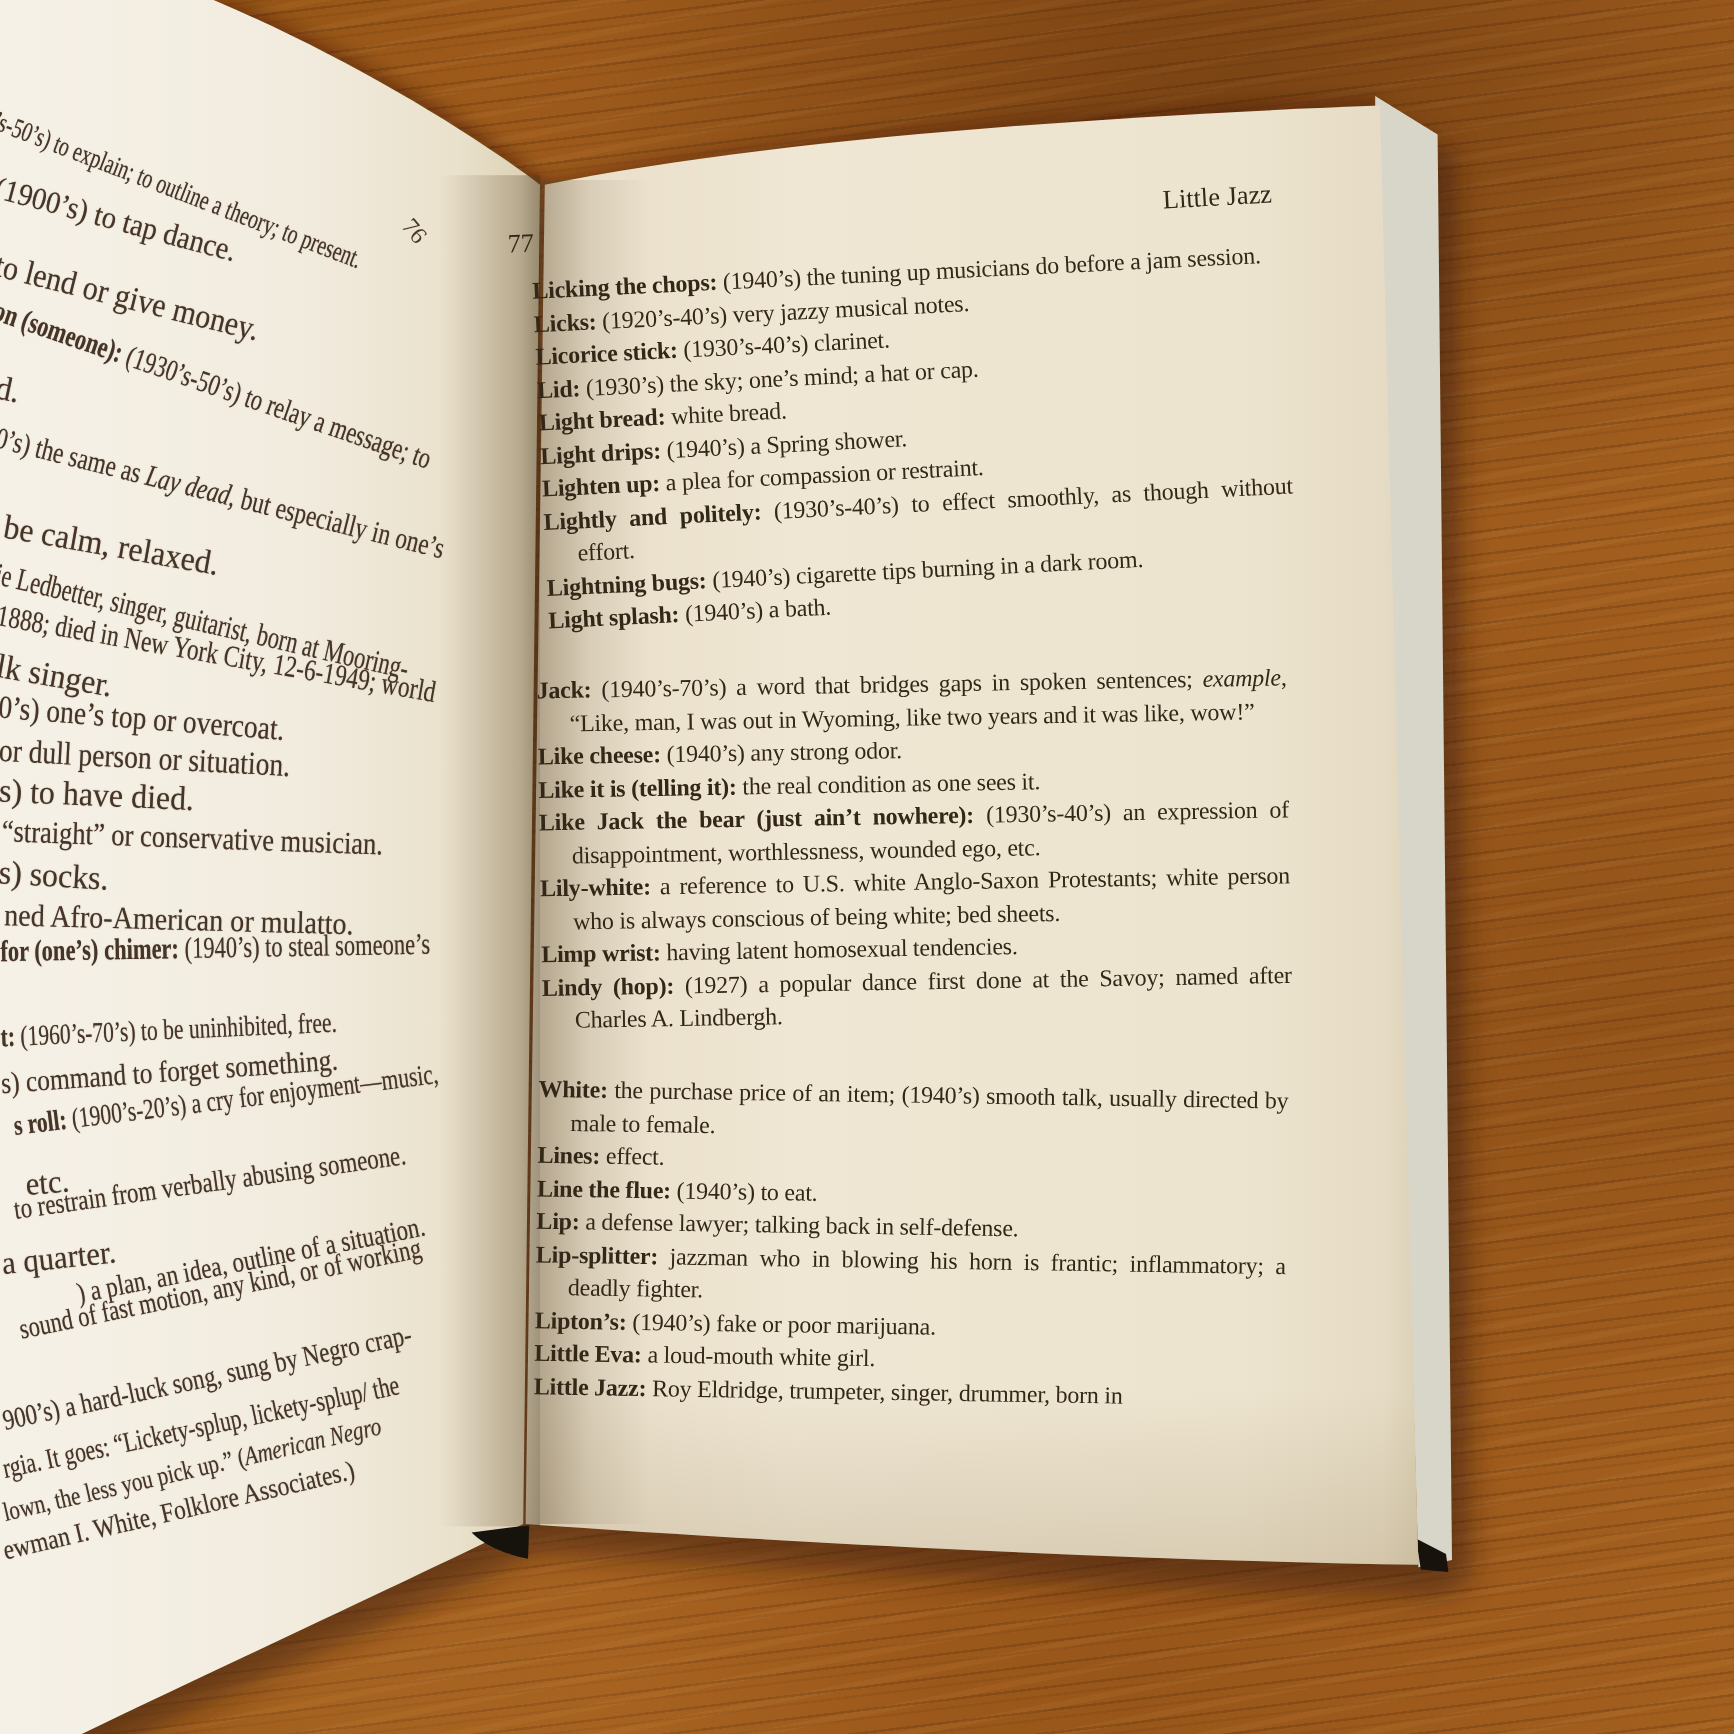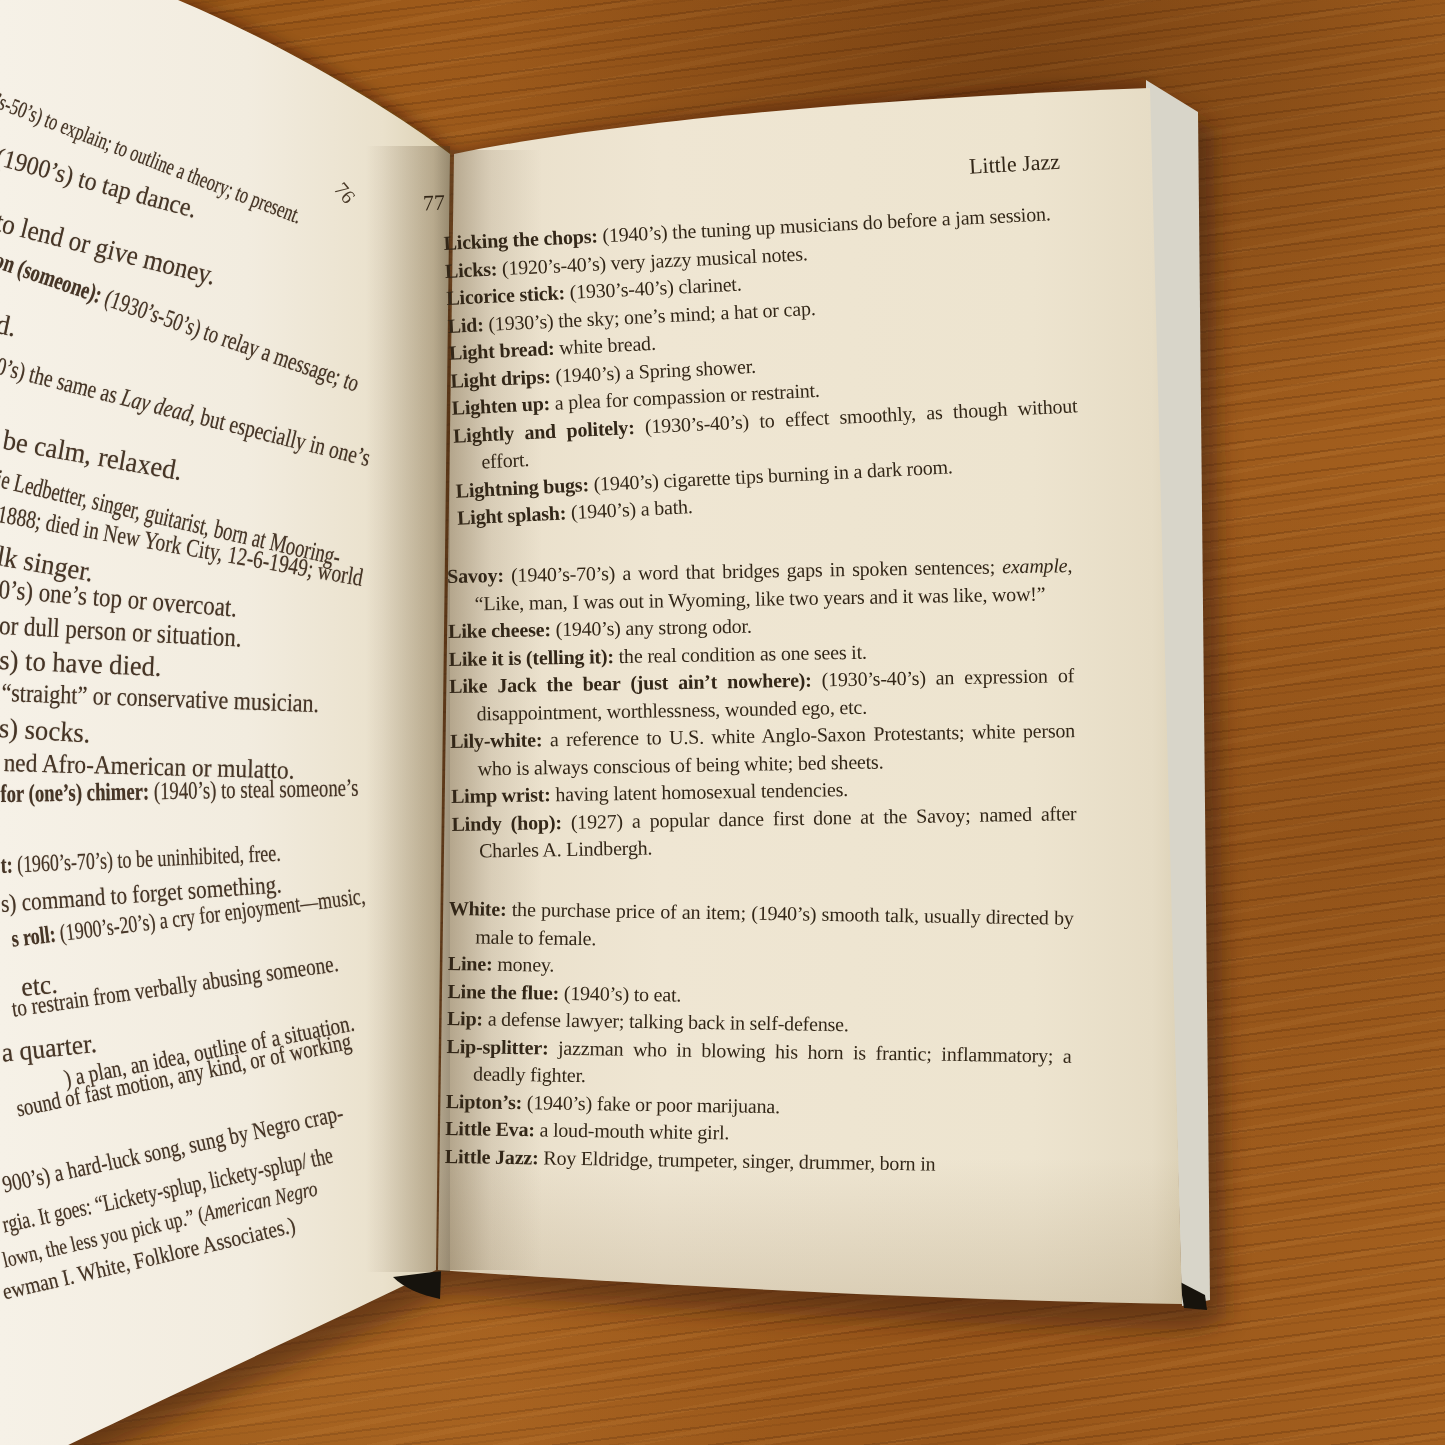--- a/index.html
+++ b/index.html
@@ -137,31 +137,31 @@
       <div class="entry"><span class="b">Licorice stick: </span><span>(1930’s-40’s) clarinet.</span></div>
       <div class="entry"><span class="b">Lid: </span><span>(1930’s) the sky; one’s mind; a hat or cap.</span></div>
       <div class="entry"><span class="b">Light bread: </span><span>white bread.</span></div>
       <div class="entry"><span class="b">Light drips: </span><span>(1940’s) a Spring shower.</span></div>
       <div class="entry"><span class="b">Lighten up: </span><span>a plea for compassion or restraint.</span></div>
       <div class="entry"><span class="b">Lightly and politely: </span><span>(1930’s-40’s) to effect smoothly, as though without effort.</span></div>
       <div class="entry"><span class="b">Lightning bugs: </span><span>(1940’s) cigarette tips burning in a dark room.</span></div>
       <div class="entry"><span class="b">Light splash: </span><span>(1940’s) a bath.</span></div>
     </div>
   <div id="rpg1" class="rp-group">
-      <div class="entry"><span class="b">Savoy: </span><span><span>(1940’s-70’s) a word that bridges gaps in spoken sentences; </span><span class="i">example</span><span>, “Like, man, I was out in Wyoming, like two years and it was like, wow!”</span></span></div>
+      <div class="entry"><span class="b">Jack: </span><span><span>(1940’s-70’s) a word that bridges gaps in spoken sentences; </span><span class="i">example</span><span>, “Like, man, I was out in Wyoming, like two years and it was like, wow!”</span></span></div>
       <div class="entry"><span class="b">Like cheese: </span><span>(1940’s) any strong odor.</span></div>
       <div class="entry"><span class="b">Like it is (telling it): </span><span>the real condition as one sees it.</span></div>
       <div class="entry"><span class="b">Like Jack the bear (just ain’t nowhere): </span><span>(1930’s-40’s) an expression of disappointment, worthlessness, wounded ego, etc.</span></div>
       <div class="entry"><span class="b">Lily-white: </span><span>a reference to U.S. white Anglo-Saxon Protestants; white person who is always conscious of being white; bed sheets.</span></div>
       <div class="entry"><span class="b">Limp wrist: </span><span>having latent homosexual tendencies.</span></div>
       <div class="entry"><span class="b">Lindy (hop): </span><span>(1927) a popular dance first done at the Savoy; named after Charles A. Lindbergh.</span></div>
     </div>
   <div id="rpg2" class="rp-group">
       <div class="entry"><span class="b">White: </span><span>the purchase price of an item; (1940’s) smooth talk, usually directed by male to female.</span></div>
-      <div class="entry"><span class="b">Line: </span><span>money.</span></div>
+      <div class="entry"><span class="b">Lines: </span><span>effect.</span></div>
       <div class="entry"><span class="b">Line the flue: </span><span>(1940’s) to eat.</span></div>
       <div class="entry"><span class="b">Lip: </span><span>a defense lawyer; talking back in self-defense.</span></div>
       <div class="entry"><span class="b">Lip-splitter: </span><span>jazzman who in blowing his horn is frantic; inflammatory; a deadly fighter.</span></div>
       <div class="entry"><span class="b">Lipton’s: </span><span>(1940’s) fake or poor marijuana.</span></div>
       <div class="entry"><span class="b">Little Eva: </span><span>a loud-mouth white girl.</span></div>
       <div class="entry"><span class="b">Little Jazz: </span><span>Roy Eldridge, trumpeter, singer, drummer, born in</span></div>
     </div>
 
 </div>
 

